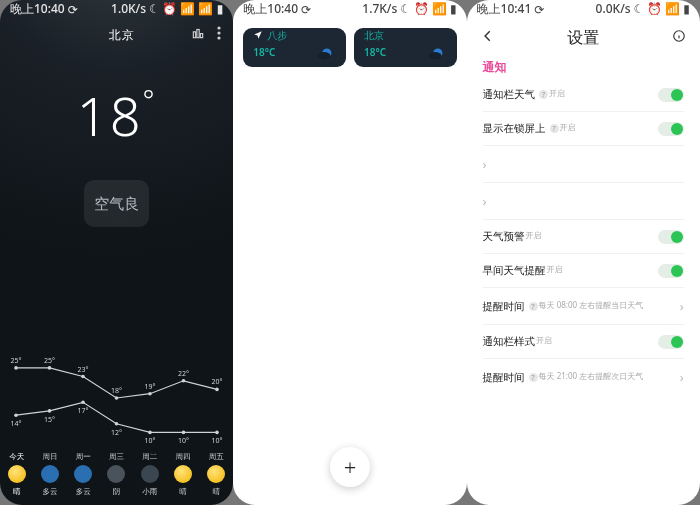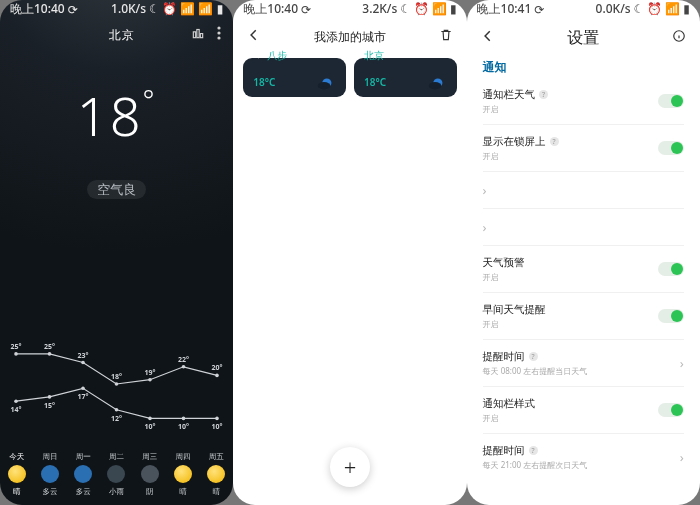--- a/index.html
+++ b/index.html
@@ -48,33 +48,32 @@
     text-align: center;
     font-size: 54px;
     font-weight: 300;
     margin-top: 30px;
     letter-spacing: 2px;
   }
   .s1-temp .deg { font-size: 28px; vertical-align: top; position: relative; top: 2px; }
   .s1-air {
     margin: 28px auto 0;
     width: fit-content;
-    font-size: 13px;
+    font-size: 15px;
     color: #b8bec4;
     background: rgba(255,255,255,0.08);
-    padding: 0 10px;
+    padding: 13px 10px;
     border-radius: 10px;
   }
   .s1-chart {
     position: absolute;
-    bottom: 70px;
+    bottom: 56px;
     left: 0;
     width: 233px;
     height: 110px;
-    font-weight: bold;
   }
   .s1-chart svg { width: 100%; height: 100%; }
   .s1-chart text { fill: #cfd3d7; font-size: 7px; }
   .s1-daybar {
     position: absolute;
     bottom: 0;
     left: 0;
     width: 233px;
     height: 56px;
     display: grid;
@@ -108,21 +107,21 @@
     color: #14b8a6;
     border-radius: 9px;
     height: 39px;
     padding: 8px 10px;
     position: relative;
     display: flex;
     flex-direction: column;
     justify-content: flex-end;
   }
   .card .row1 { font-size: 10px; display: flex; align-items: center; gap: 4px; }
-  .card .row2 { font-size: 10px; font-weight: 600; margin-top: 12px; }
+  .card .row2 { font-size: 10px; font-weight: 600; margin-top: 2px; }
   .card .cic { position: absolute; right: 10px; top: 14px; }
   .fab {
     position: absolute;
     bottom: 18px; left: 50%;
     transform: translateX(-50%);
     width: 40px; height: 40px;
     border-radius: 50%;
     background: #fff;
     box-shadow: 0 2px 8px rgba(0,0,0,0.2);
     display: flex; align-items: center; justify-content: center;
@@ -130,30 +129,30 @@
   }
   
   .s3-top {
     height: 30px; display: flex; align-items: center; justify-content: space-between;
     padding: 0 14px; font-size: 16px;
   }
   .s3-section {
     padding: 6px 16px 2px;
     font-size: 12px;
     font-weight: 600;
-    color: #0369a1;
+    color: #ec4899;
   }
   .s3-list { padding: 0 16px; }
   .s3-item {
     padding: 9px 0;
     border-bottom: 1px solid #f0f0f0;
     display: flex; align-items: center; justify-content: space-between;
   }
   .s3-item:last-child { border-bottom: none; }
-  .s3-item .txt { display: flex; flex-direction: column; gap: 1px; }
+  .s3-item .txt { display: flex; gap: 1px; }
   .s3-item .t1 { font-size: 10.5px; color: #222; display: flex; align-items: center; gap: 4px; }
   .s3-item .t2 { font-size: 8px; color: #aaa; }
   .q { width: 9px; height: 9px; border-radius: 50%; background: #e6e6e6; color: #999; font-size: 7px; display: inline-flex; align-items: center; justify-content: center; }
   .toggle {
     width: 26px; height: 14px; border-radius: 7px;
     background: #e4eee6; position: relative;
   }
   .toggle::after {
     content: ""; position: absolute; right: 1px; top: 1px;
     width: 12px; height: 12px; border-radius: 50%;
@@ -249,28 +248,28 @@
       <span>周日</span>
       <span class="wic cloud"></span>
       <span>多云</span>
       </div>
       <div class="col">
       <span>周一</span>
       <span class="wic cloud"></span>
       <span>多云</span>
       </div>
       <div class="col">
+      <span>周三</span>
+      <span class="wic over"></span>
+      <span>阴</span>
+      </div>
+      <div class="col">
       <span>周二</span>
       <span class="wic rain"></span>
       <span>小雨</span>
-      </div>
-      <div class="col">
-      <span>周三</span>
-      <span class="wic over"></span>
-      <span>阴</span>
       </div>
       <div class="col">
       <span>周四</span>
       <span class="wic sun"></span>
       <span>晴</span>
       </div>
       <div class="col">
       <span>周五</span>
       <span class="wic sun"></span>
       <span>晴</span>
@@ -278,35 +277,26 @@
     </div>
 </div>
 
 <div class="phone light">
   <div class="status" style="color:#444;">
     <div class="left">
       <span>晚上10:40</span>
       <span>⟳</span>
     </div>
     <div class="right">
-      <span>3.2K/s</span>
+      <span>1.7K/s</span>
       <span>☾</span>
       <span>⏰</span>
       <span>📶</span>
       <span>▮</span>
     </div>
-  </div>
-  <div class="s2-top">
-    <span><svg width="14" height="14" viewBox="0 0 24 24" fill="none" stroke="#333" stroke-width="2.5">
-          <path d="M15 4 L7 12 L15 20"></path>
-        </svg></span>
-    <span class="s2-title">我添加的城市</span>
-    <span><svg width="14" height="14" viewBox="0 0 24 24" fill="none" stroke="#333" stroke-width="2">
-          <path d="M4 6h16M9 6V4h6v2M7 6l1 14h8l1-14"></path>
-        </svg></span>
   </div>
   <div class="s2-body" id="cards">
       <div class="card">
       <div class="row1">
         <span><svg width="10" height="10" viewBox="0 0 24 24" fill="#fff">
               <path d="M3 11l18-8-8 18-2-8-8-2z"></path>
             </svg></span>
         <span>八步</span>
       </div>
       <div class="row2">18°C</div>

